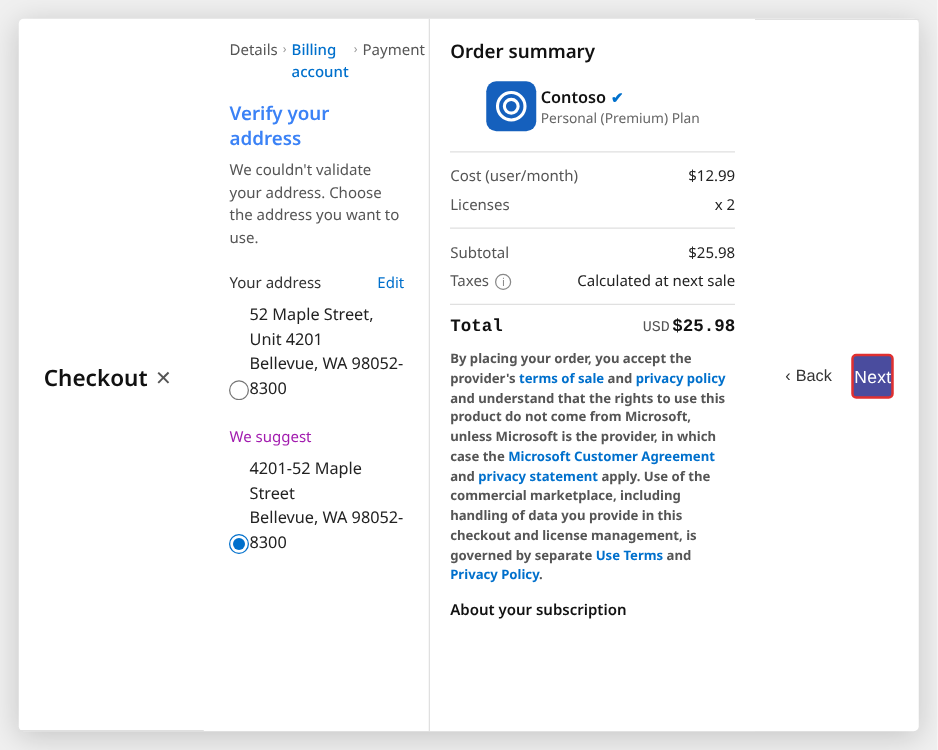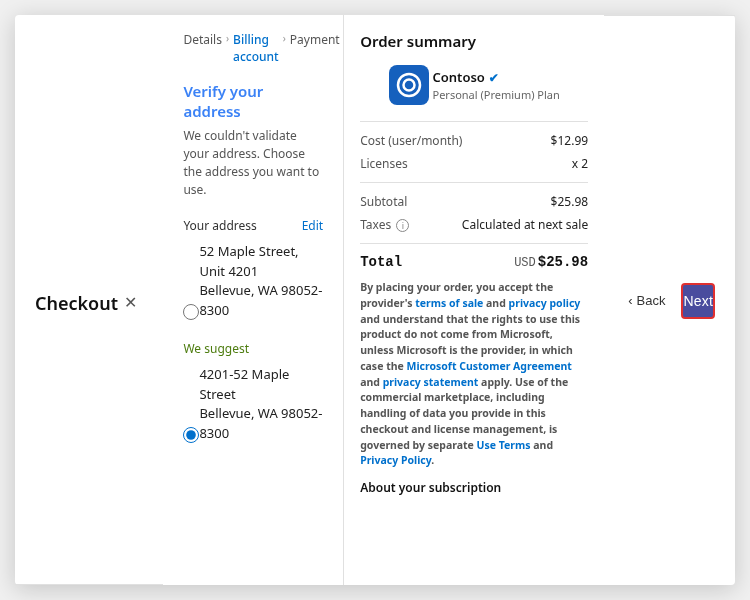--- a/index.html
+++ b/index.html
@@ -109,21 +109,21 @@
       cursor: pointer;
       flex-shrink: 0;
     }
     .radio-label {
       font-size: 13px;
       color: #222;
       line-height: 1.5;
     }
     .we-suggest-label {
       font-size: 12px;
-      color: #4d7c0f;
+      color: #a21caf;
       margin-bottom: 8px;
       margin-top: 4px;
     }
     .spacer { flex: 1; }
     
     .dialog-footer {
       padding: 12px 20px;
       border-top: 1px solid #e0e0e0;
       display: flex;
       align-items: center;

